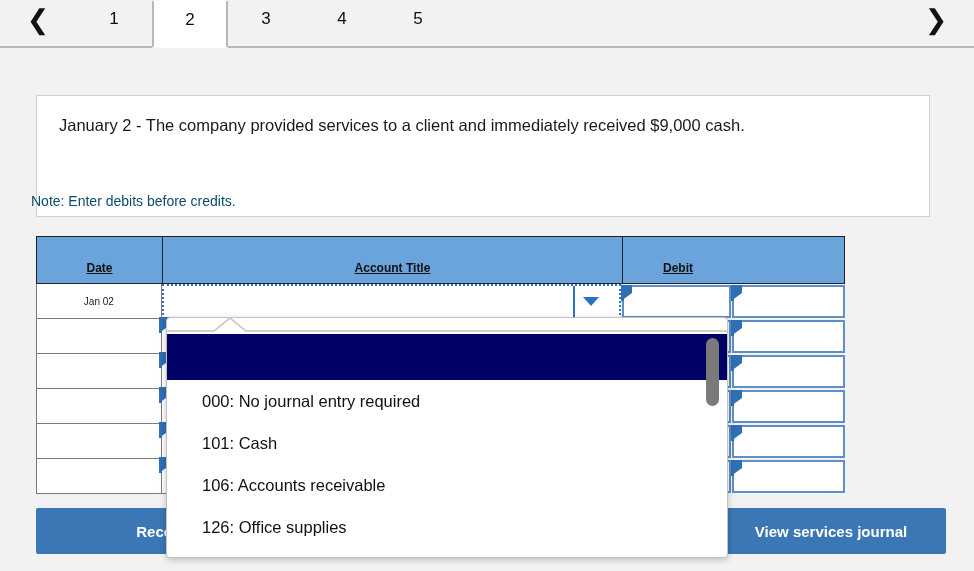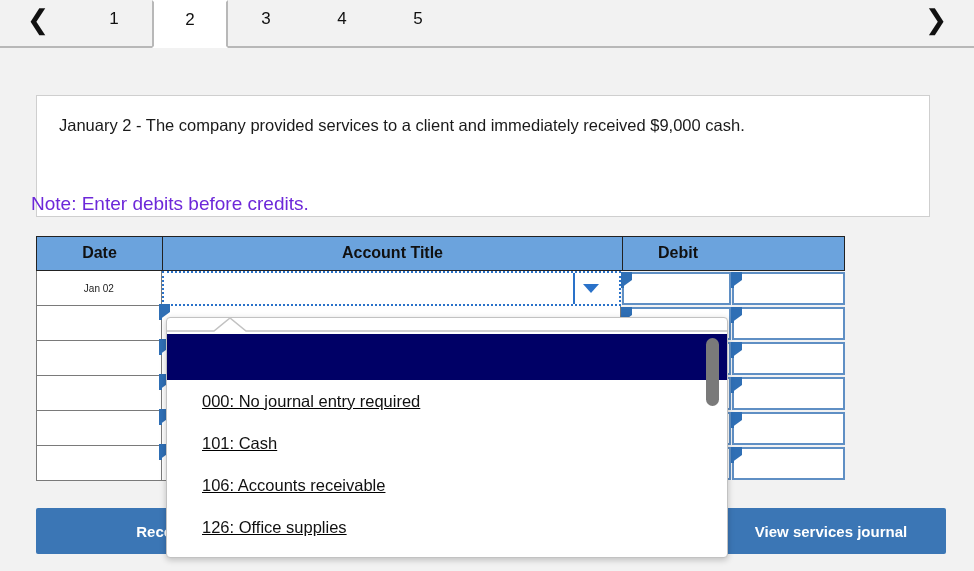--- a/index.html
+++ b/index.html
@@ -43,29 +43,29 @@
   
   .prompt {
     position: absolute; left: 36px; top: 60px; width: 894px; height: 122px;
     background: #ffffff; border: 1px solid #cfcfcf;
     padding: 16px 22px; font-size: 16.5px; color: #1a1a1a; line-height: 1.65; margin-top: 35px;
   }
 
   
   .note {
     position: absolute; left: 31px; top: 193px;
-    font-size: 19px; color: #6d28d9;
+    font-size: 14px; color: #0c4a6e;
   }
 
   
   .table { position: absolute; left: 36px; top: 236px; width: 809px; }
   .thead { display: flex; background: #6ba3dd; border: 1px solid #222; }
   .th {
-    font-size: 16px; font-weight: bold; color: #111; text-align: center;
-    padding: 7px 0 8px; border-right: 1px solid #222;
+    font-size: 12px; font-weight: bold; color: #111; text-align: center;
+    padding: 24px 0 8px; border-right: 1px solid #222; text-decoration: underline;
   }
   .th:last-child { border-right: none; }
   .c-date   { width: 126px; }
   .c-acct   { width: 460px; }
   .c-debit  { width: 110px; }
   .c-credit { width: 113px; }
 
   .trow { display: flex; }
   .cell { height: 35px; position: relative; background: #ffffff; }
   .cell-date {
@@ -126,21 +126,21 @@
   .dropdown {
     position: absolute; left: 166px; top: 317px; width: 562px; height: 241px;
     background: #ffffff; border: 1px solid #c2c2c2; border-radius: 4px;
     box-shadow: 0 2px 6px rgba(0,0,0,0.22);
     overflow: hidden; z-index: 50;
   }
   .dd-tail {
     position: absolute; left: 166px; top: 316px; width: 562px; height: 16px;
     z-index: 51; pointer-events: none;
   }
-  .dd-list { position: absolute; left: 0; top: 16px; right: 0; bottom: 0; text-decoration: underline; }
+  .dd-list { position: absolute; left: 0; top: 16px; right: 0; bottom: 0; }
   .dd-item {
     height: 42px; display: flex; align-items: center;
     padding-left: 35px; font-size: 16.5px; color: #111;
     cursor: pointer;
   }
   .dd-item.selected { background: #000066; color: #000066; height: 46px; }
   .dd-scroll {
     position: absolute; right: 8px; top: 20px; width: 13px; height: 68px;
     background: #7a7a7a; border-radius: 7px; z-index: 60; cursor: pointer;
   }

